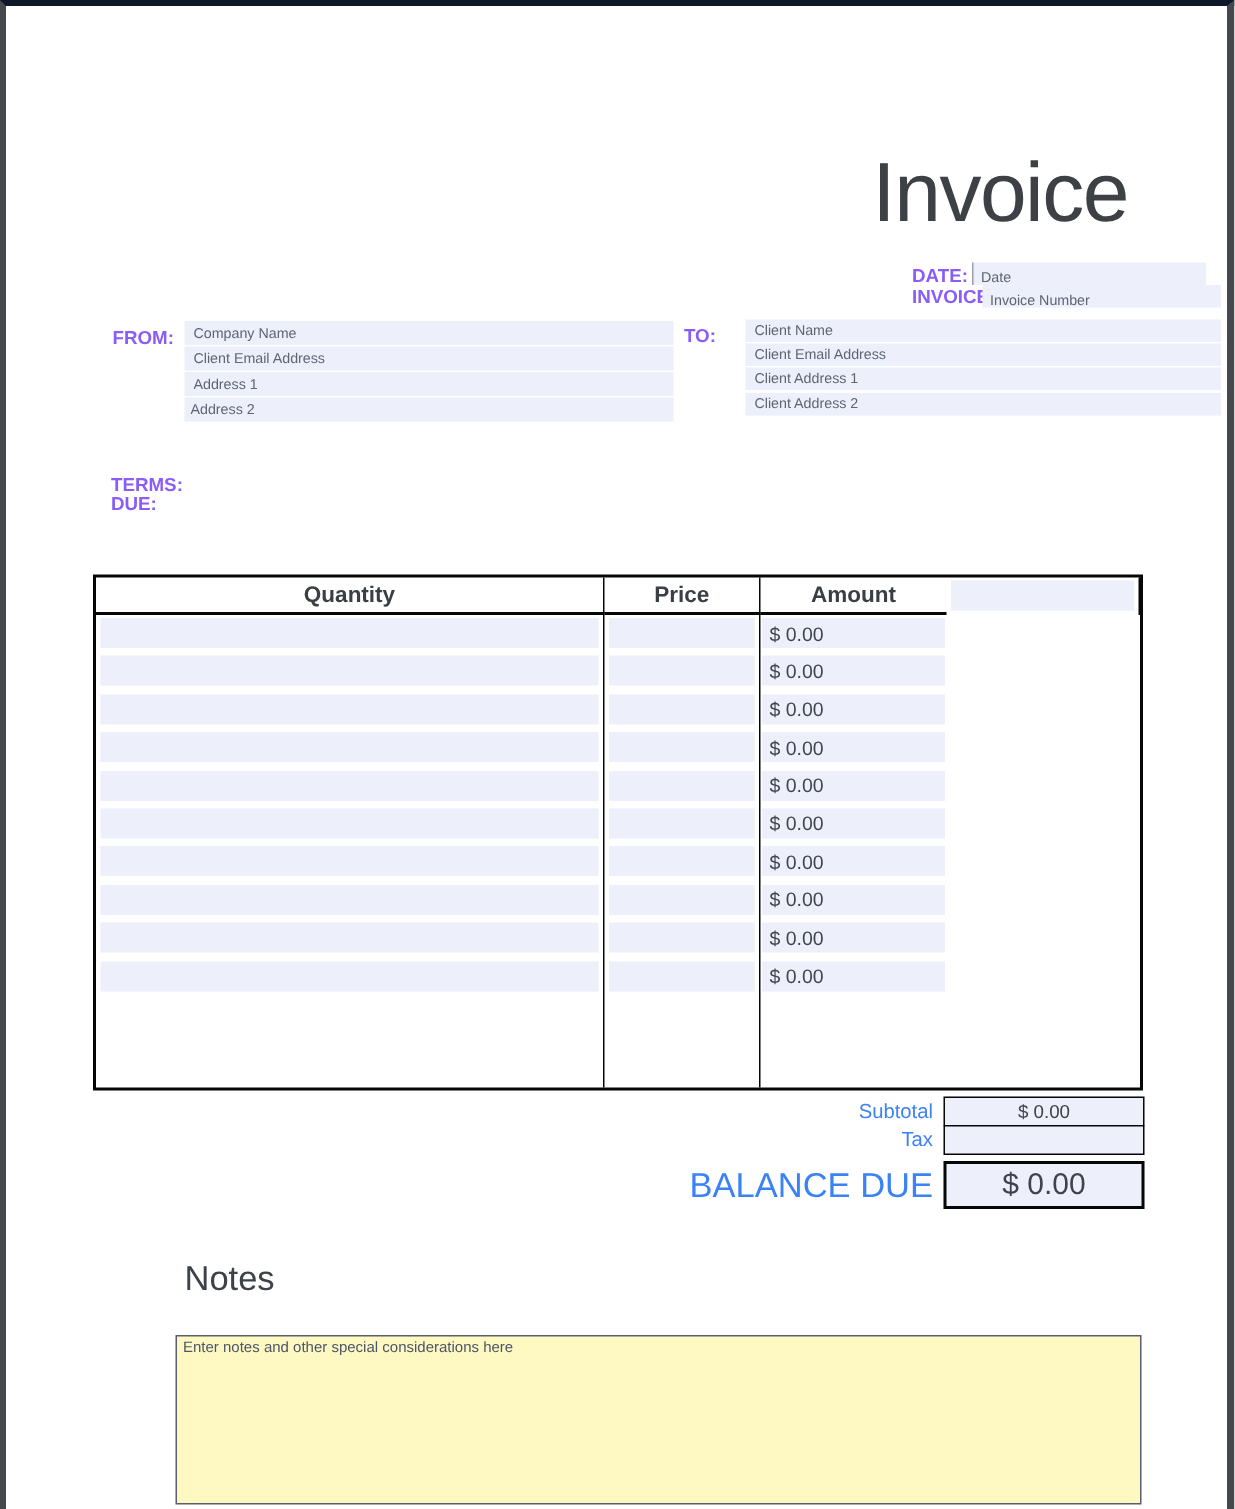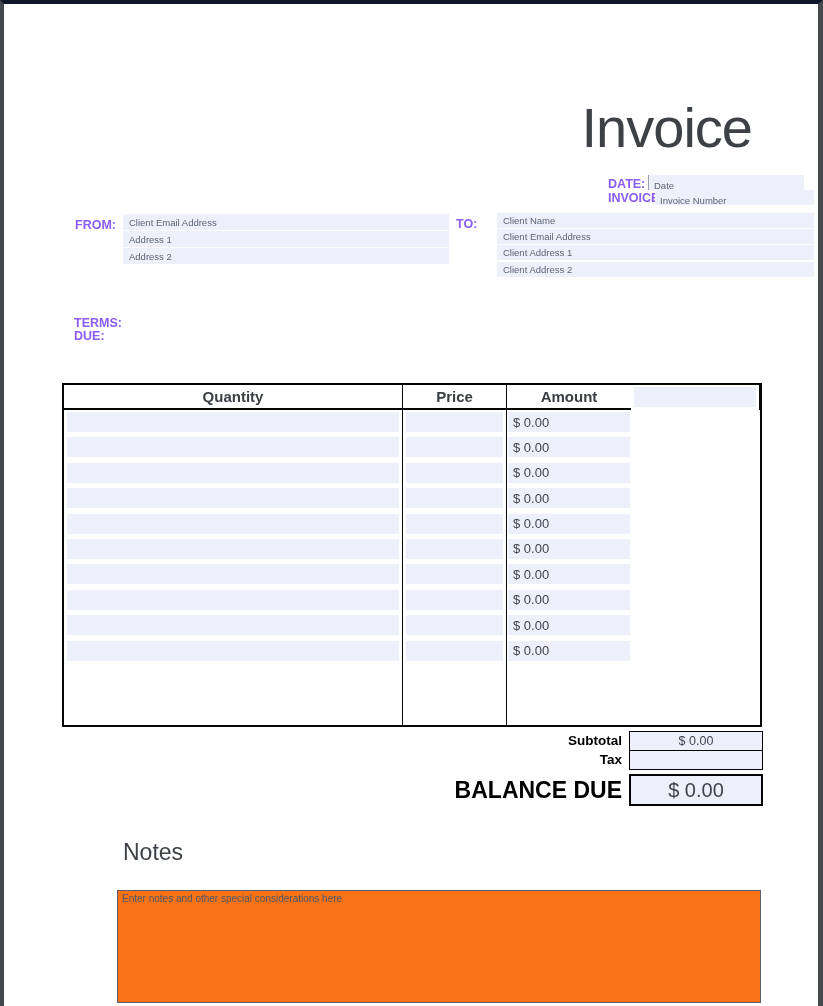--- a/index.html
+++ b/index.html
@@ -72,21 +72,21 @@
     display: block; height: 20px; width: calc(100% - 6px);
     margin: 0 3px 5.4px 3px;
     background: #edeffb; border: none; outline: none;
     font-family: "Liberation Sans", sans-serif;
     font-size: 13px; color: #3f4550; padding: 0 0 0 5px;
   }
   input.cell-input.amount { width: calc(100% - 2px); margin: 0 1px 5.4px 1px; }
 
   .total-lbl {
     position: absolute; right: 196px; text-align: right;
-    font-weight: 700; color: #000000; white-space: nowrap;
+    font-weight: 400; color: #3b82f6; white-space: nowrap;
   }
   .total-box {
     position: absolute; left: 625px; width: 134px;
     background: #edeffb; border: 1.5px solid #060606;
     display: flex; align-items: center; justify-content: center;
   }
   .total-box input {
     width: 100%; height: 100%; background: transparent; border: none; outline: none;
     text-align: center; font-family: "Liberation Sans", sans-serif; color: #3e434c;
   }
@@ -97,21 +97,21 @@
   .balance-box { top: 770px; height: 32px; border-width: 2px; }
   .balance-box input { font-size: 20px; }
 
   .notes-heading {
     position: absolute; left: 119px; top: 835px;
     font-size: 23px; font-weight: 500; color: #3d4248;
   }
   .notes-area {
     position: absolute; left: 113px; top: 886px;
     width: 644px; height: 113px;
-    background: #f97316; border: 1.5px solid #5a5f6e;
+    background: #fef9c3; border: 1.5px solid #5a5f6e;
     resize: none; outline: none;
     font-family: "Liberation Sans", sans-serif;
     font-size: 10px; color: #3f4550; padding: 2px 4px;
   }
   .notes-area::placeholder { color: #4d5668; opacity: 1; }
 </style>
 </head>
 <body>
 
 <div class="page">
@@ -123,20 +123,21 @@
     <input type="text" placeholder="Date" style="">
   </div>
 
   <div class="lbl" style="left:604px; top:187px;">INVOICE</div>
   <div class="meta-field" style="left:651px; top:185.5px; width:159px;">
     <input type="text" placeholder="Invoice Number" style="">
   </div>
 
   <div class="lbl" style="left:71px; top:214px;">FROM:</div>
   <div class="from-fields">
+      <input type="text" class="field" placeholder="Company Name" style="">
       <input type="text" class="field" placeholder="Client Email Address" style="">
       <input type="text" class="field" placeholder="Address 1" style="">
       <input type="text" class="field" placeholder="Address 2" style="">
     </div>
 
   <div class="lbl" style="left:452px; top:213px;">TO:</div>
   <div class="to-fields">
       <input type="text" class="field" placeholder="Client Name" style="">
       <input type="text" class="field" placeholder="Client Email Address" style="">
       <input type="text" class="field" placeholder="Client Address 1" style="">

